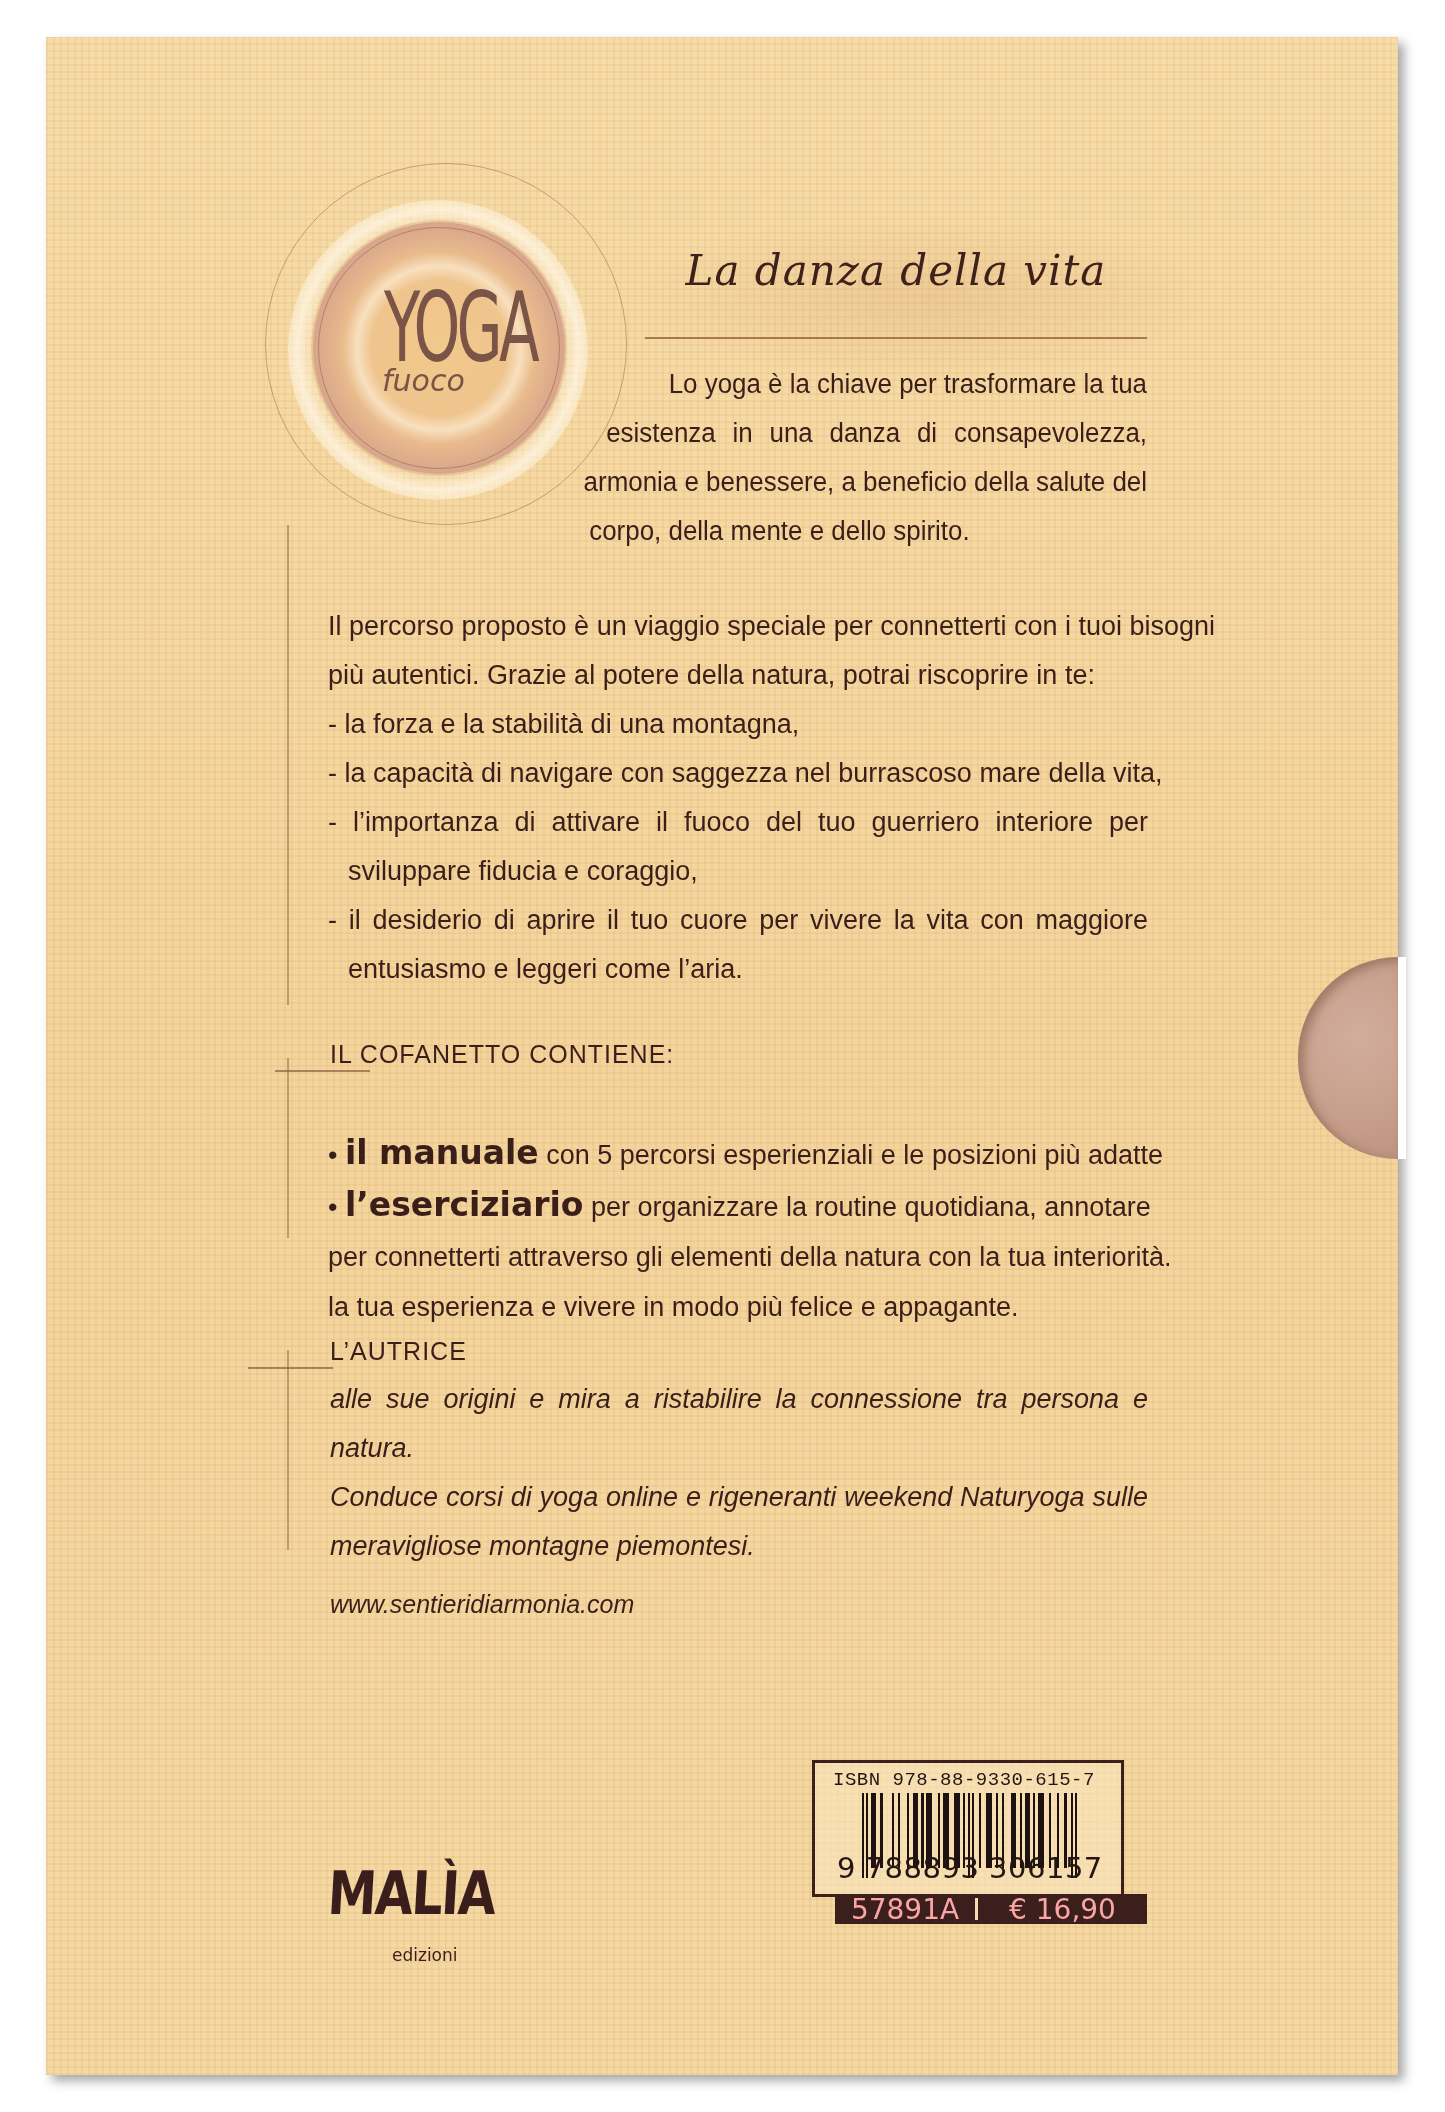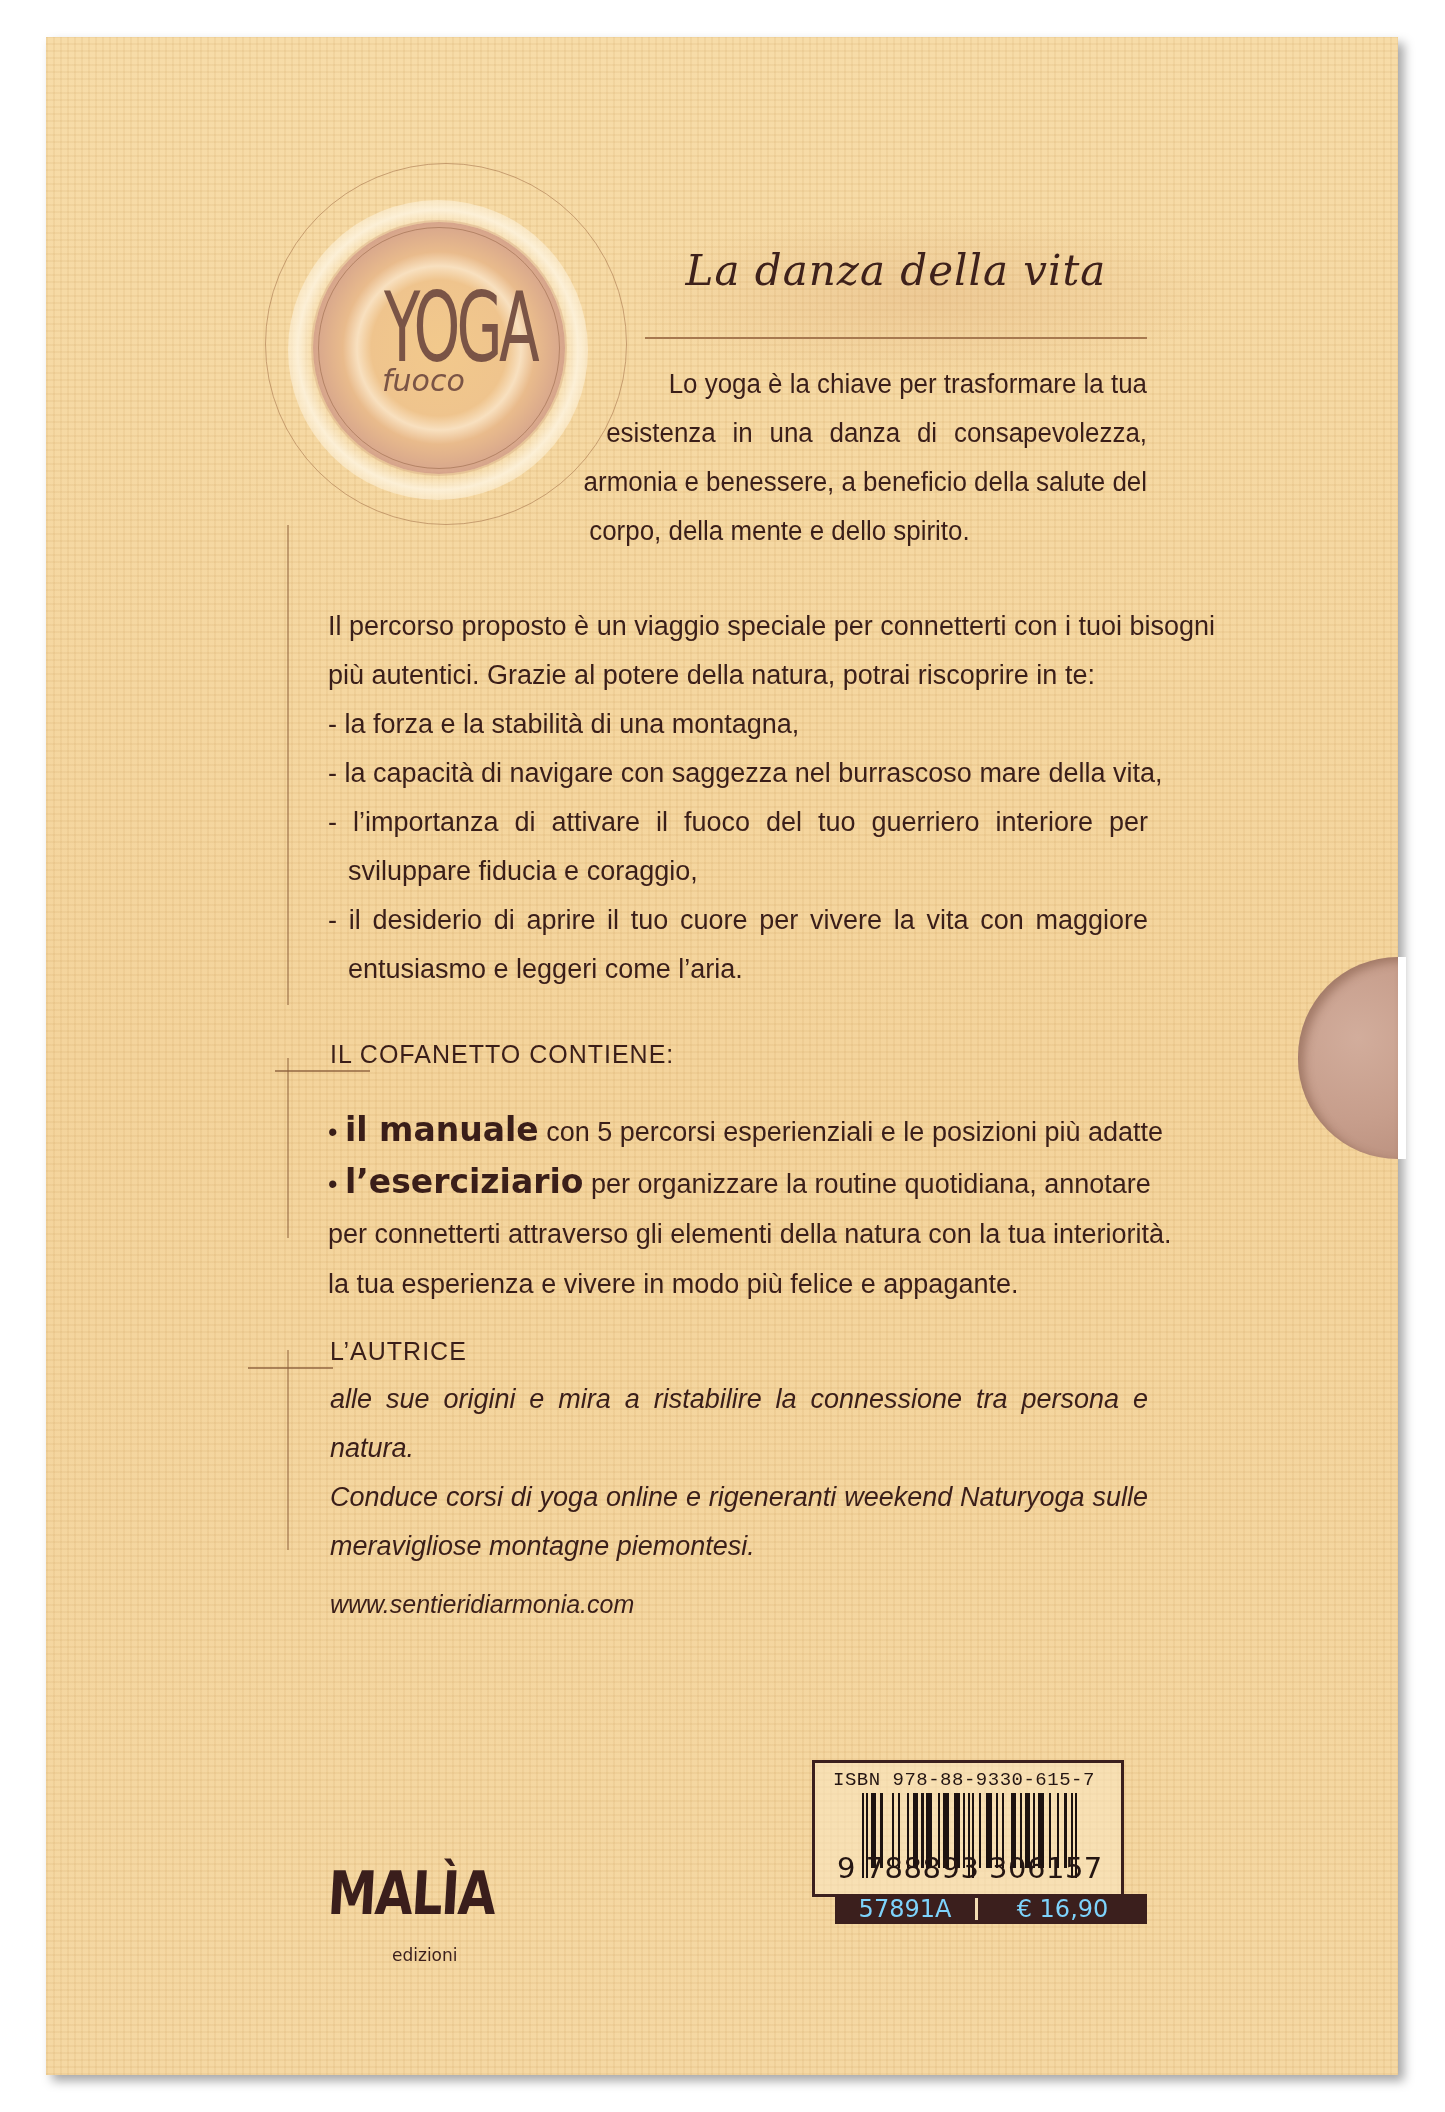--- a/index.html
+++ b/index.html
@@ -72,21 +72,21 @@
   .body-text .ln { white-space:nowrap; }
   .justify { text-align:justify; text-align-last:justify; }
   .indent { padding-left:20px; }
   .vline { position:absolute; width:2px; background:rgba(150,105,65,0.55); }
   .hline { position:absolute; height:2px; background:rgba(140,95,60,0.7); }
   .section-h {
     position:absolute; left:330px; font-family:"Liberation Sans", sans-serif; font-size:25px;
     color:#3a1e19; letter-spacing:1px; font-weight:normal;
   }
   .box-list {
-    position:absolute; left:328px; top:1105px; width:820px;
+    position:absolute; left:328px; top:1128px; width:820px;
     font-family:"Liberation Sans", sans-serif; font-size:27px; line-height:50px; color:#3a1e19;
   }
   .box-list .bold { font-family:"DejaVu Sans", sans-serif; font-weight:bold; font-size:33px; }
   .author {
     position:absolute; left:330px; top:1375px; width:818px;
     font-family:"Liberation Sans", sans-serif; font-style:italic; font-size:27px; line-height:49px; color:#3a1e19;
   }
   .url {
     position:absolute; left:330px; top:1590px; font-family:"Liberation Sans", sans-serif;
     font-style:italic; font-size:25px; color:#3a1e19;
@@ -99,21 +99,21 @@
     position:absolute; left:18px; top:6px; font-family:"Liberation Mono", monospace; font-size:19px;
     color:#241512; letter-spacing:0.5px; white-space:nowrap;
   }
   .bars { position:absolute; left:47px; top:30px; width:225px; height:85px; }
   .bar-digits {
     position:absolute; left:22px; top:88px; font-family:"DejaVu Sans", sans-serif; font-size:29px;
     color:#241512; letter-spacing:0.5px; white-space:nowrap;
   }
   .price-band {
     position:absolute; left:835px; top:1894px; width:312px; height:30px; background:#3b1f1d;
-    display:flex; align-items:center; color:#7dd3fc; font-family:"DejaVu Sans", sans-serif; font-size:24px;
+    display:flex; align-items:center; color:#fca5a5; font-family:"DejaVu Sans", sans-serif; font-size:28px;
   }
   .price-band .code { width:140px; text-align:center; }
   .price-band .sep { width:3px; height:22px; background:#f3dcb2; }
   .price-band .price { flex:1; text-align:center; }
   .publisher {
     position:absolute; left:330px; top:1858px; width:180px; height:90px;
   }
   .pub-name {
     position:absolute; left:0; top:0; font-family:"DejaVu Sans", sans-serif; font-weight:bold;
     font-size:60px; color:#3a1e1c; letter-spacing:-2px; transform:scaleX(0.82) skewX(-4deg); transform-origin:left top;

